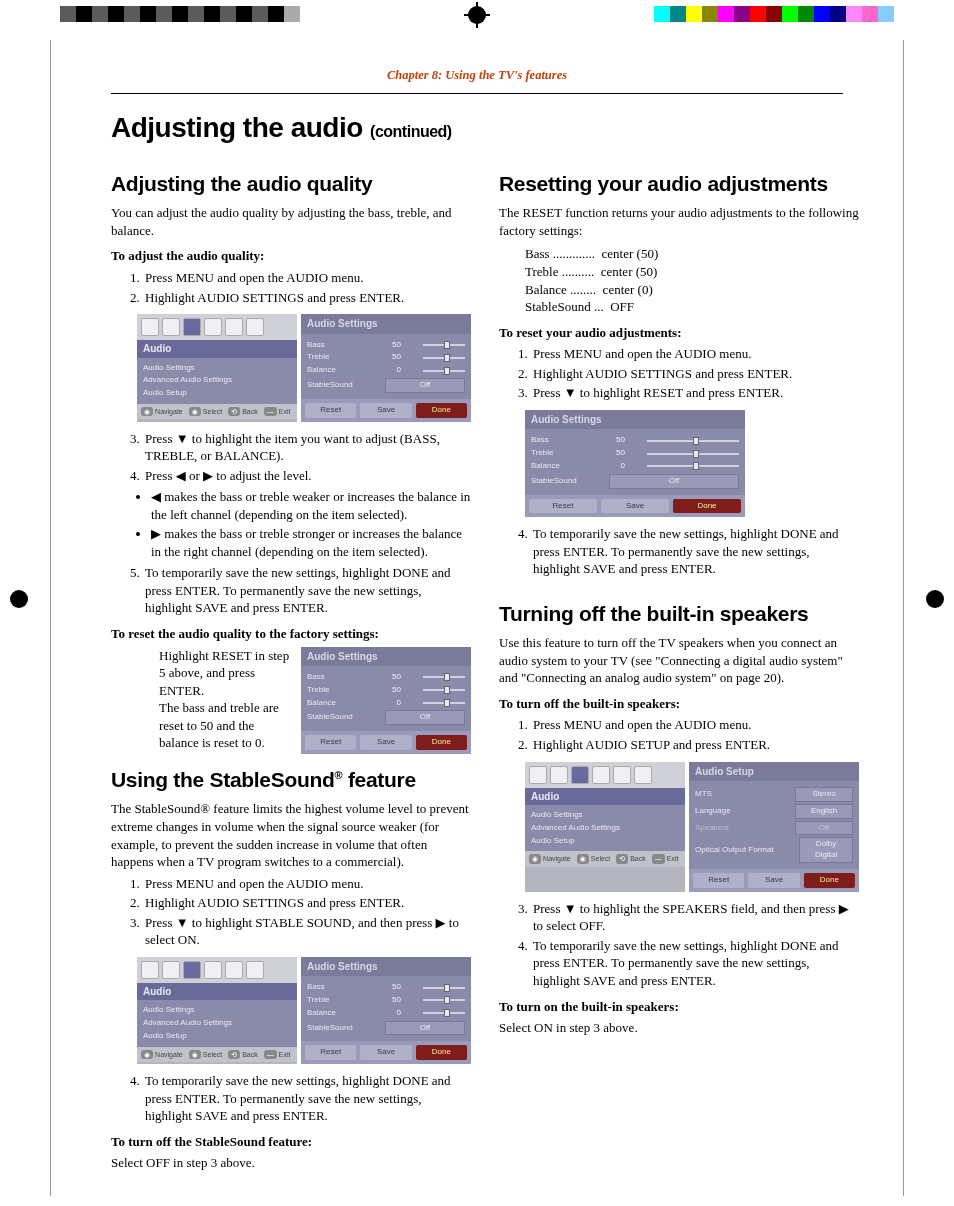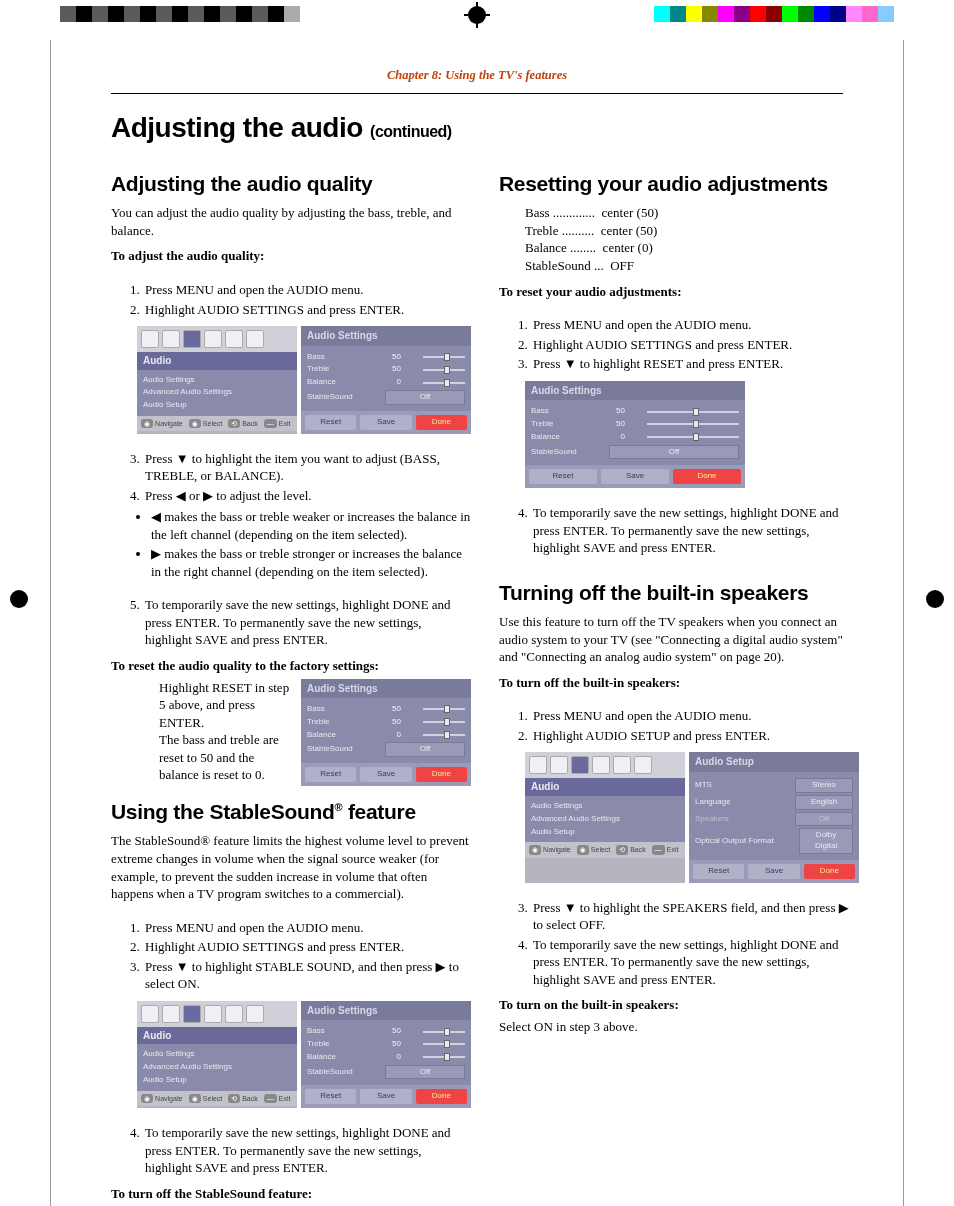--- a/index.html
+++ b/index.html
@@ -33,21 +33,21 @@
   
   .columns { display:flex; gap: 28px; margin-top: 14px; }
   .col { flex:1; font-size: 13px; line-height: 1.35; }
 
   h2.sec { font-family: Arial, Helvetica, sans-serif; font-weight: 800; font-size: 21px; margin: 12px 0 6px 0; letter-spacing:-0.3px; }
   h2.sec sup { font-size: 11px; vertical-align: super; }
 
   p.body { margin: 4px 0; }
   p.lead { font-weight: bold; margin-top: 8px; }
 
-  ol.steps { list-style: decimal; margin: 16px 0 4px 32px; }
+  ol.steps { list-style: decimal; margin: 4px 0 4px 32px; }
   ol.steps li { margin: 2px 0; padding-left: 2px; }
   ul.bullets { list-style: disc; margin-left: 40px; }
   ul.bullets li { margin: 2px 0; }
 
   
   .osd-row { display:flex; gap:4px; margin: 8px 0 8px 26px; }
   .menu-panel, .settings-panel { font-family: Arial, Helvetica, sans-serif; font-size: 9px; color:#fff; }
   .menu-panel { background:#b5b5c0; width: 160px; }
   .icon-bar { display:flex; gap:3px; padding:4px; background:#d0d0d8; }
   .mic { width:18px; height:18px; background:#f0f0f4; border:1px solid #aaa; border-radius:2px; }
@@ -64,21 +64,21 @@
   .sp-body { padding:4px 6px; }
   .sp-row { display:flex; align-items:center; gap:22px; margin:2px 0; font-size:8px; color:#e8e8f0; }
   .sp-row .lbl { width:56px; }
   .sp-row .val { width:16px; text-align:right; color:#f0f0f8; }
   .slider { flex:1; height:8px; position:relative; }
   .slider .track { position:absolute; top:3px; left:0; right:0; height:2px; background:#d0d0e0; }
   .slider .thumb { position:absolute; top:0; width:6px; height:8px; background:#e8e8f0; border:1px solid #666; }
   .toggle { flex:1; background:#9a9ab8; color:#e8e8f0; text-align:center; font-size:8px; padding:1px 0; border:1px solid #7a7a98; }
   .btn-row { display:flex; gap:4px; padding:4px; background:#9a9aba; }
   .btn-row .obtn { flex:1; background:#b0b0c8; color:#3a3a5a; text-align:center; font-size:8px; padding:2px 0; border-radius:2px; }
-  .btn-row .obtn.sel { background:#ef4444; color:#f0f090; }
+  .btn-row .obtn.sel { background:#7f1d1d; color:#f0f090; }
 
   .setup-body .sp-row .valbox { margin-left:auto; width:58px; background:#9a9ab8; color:#e8e8f0; text-align:center; font-size:8px; padding:1px 4px; border:1px solid #7a7a98; }
   .setup-body .sp-row.dimmed .lbl, .setup-body .sp-row.dimmed .valbox { color:#c0c0d0; }
 
   .indent-block { margin-left: 28px; }
   .reset-wrap { display:flex; gap:8px; margin-top:4px;margin-left:48px; }
   .reset-wrap .txt { flex:1; }
 
   .defaults { margin: 6px 0 6px 26px; font-size: 13px; }
   .defaults div { white-space: pre; }
@@ -370,20 +370,21 @@
 
       <ol class="steps" start="4">
         <li>To temporarily save the new settings, highlight DONE and press ENTER. To permanently save the new settings, highlight SAVE and press ENTER.</li>
       </ol>
       <p class="lead">To turn off the StableSound feature:</p>
       <p class="body indent-block">Select OFF in step 3 above.</p>
     </div>
 
     <div class="col">
       <h2 class="sec">Resetting your audio adjustments</h2>
+      <p class="body">The RESET function returns your audio adjustments to the following factory settings:</p>
       <div class="defaults">
         <div>Bass .............  center (50)</div>
         <div>Treble ..........  center (50)</div>
         <div>Balance ........  center (0)</div>
         <div>StableSound ...  OFF</div>
       </div>
       <p class="lead">To reset your audio adjustments:</p>
       <ol class="steps">
         <li>Press MENU and open the AUDIO menu.</li>
         <li>Highlight AUDIO SETTINGS and press ENTER.</li>

